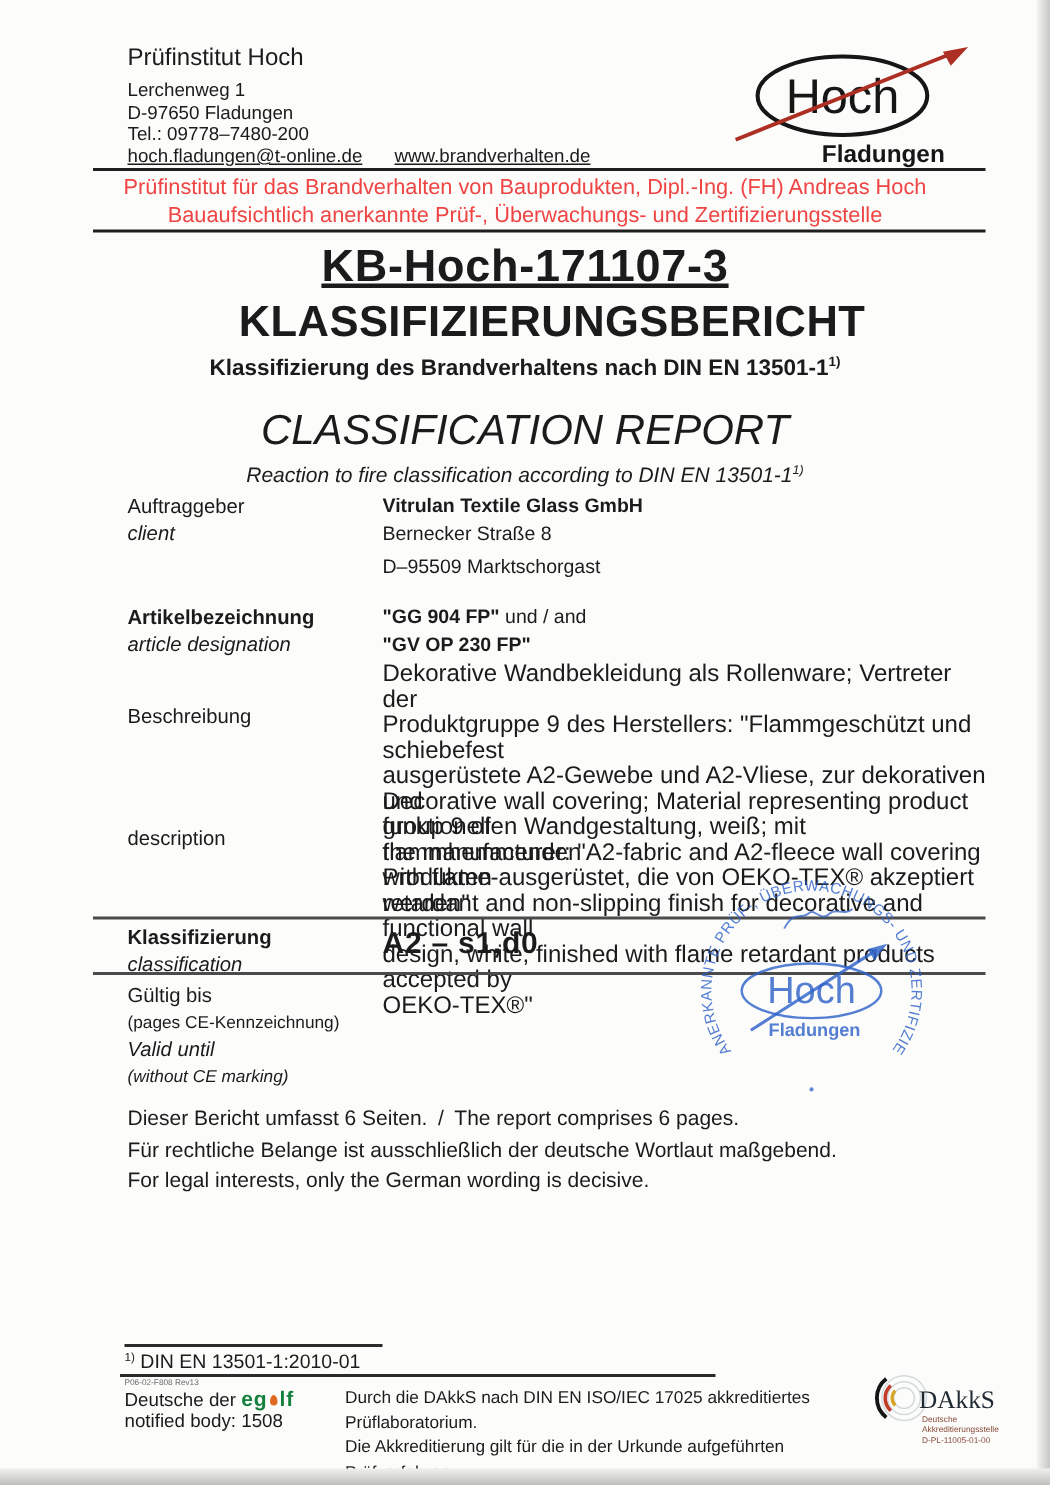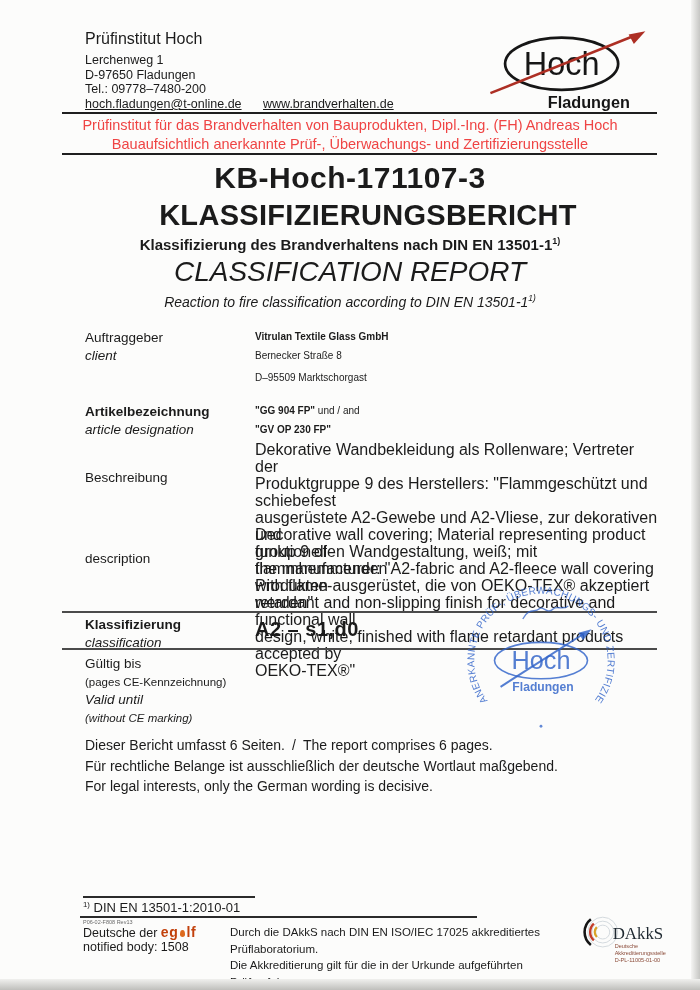--- a/index.html
+++ b/index.html
@@ -24,45 +24,45 @@
   .lh-name { position:absolute; left:85px; top:30px; font-size:16px; font-weight:normal; }
   .lh-addr { position:absolute; left:85px; top:53px; font-size:12.5px; line-height:14.5px; }
   .lh-email { position:absolute; left:85px; top:97px; font-size:12.5px; text-decoration:underline; }
   .lh-web  { position:absolute; left:263px; top:97px; font-size:12.5px; text-decoration:underline; }
   .logo { position:absolute; left:486px; top:24px; width:168px; height:89px; }
 
   .banner { position:absolute; left:40px; top:116px; width:620px; text-align:center;
     font-size:14.5px; line-height:18.5px; color:#ef4444; }
 
   .title-block { position:absolute; left:0; top:161px; width:700px; text-align:center; }
-  .t-num   { font-size:30px; font-weight:bold; letter-spacing:0.5px; }
+  .t-num   { font-size:30px; font-weight:bold; letter-spacing:0.5px;text-decoration:underline; }
   .t-de    { font-size:29px; font-weight:bold; margin-top:4px; letter-spacing:0.3px;padding-left:36px; }
   .t-sub-de{ font-size:15px; font-weight:bold; margin-top:4px; }
-  .t-en    { font-size:28px; font-style:italic; margin-top:3px; }
+  .t-en    { font-size:28px; font-style:italic; margin-top:17px; }
   .t-sub-en{ font-size:14px; font-style:italic; margin-top:5px; }
   .sup { font-size:60%; vertical-align:super; }
 
   .lbl { position:absolute; left:85px; font-size:13.5px; line-height:18px; }
   .lbl .it { font-style:italic; }
   .lbl .sm { font-size:11.5px; }
-  .val { position:absolute; left:255px; font-size:10px; line-height:18.5px; }
+  .val { position:absolute; left:255px; font-size:13px; line-height:18.5px; }
   .b { font-weight:bold; }
   .it { }
   .desc { white-space:pre-line; font-size:16px; line-height:17px; width:404px; }
   .class-val { font-size:20px; font-weight:bold; letter-spacing:0.5px; }
 
   .notes { position:absolute; left:85px; top:735px; font-size:14px; line-height:20.5px; }
   .sep { display:inline-block; margin:0 7px; }
 
   .stamp { position:absolute; left:450px; top:577px; width:182px; height:161px; }
 
   .footnote { position:absolute; left:83px; top:900px; font-size:13px; }
   .doc-code { position:absolute; left:83px; top:919px; font-size:5.5px; color:#6a6a6a; }
   .member-line { position:absolute; left:83px; top:924px; font-size:12.5px; }
-  .egolf { font-weight:bold; color:#c2410c; font-size:14px; letter-spacing:0.6px; }
+  .egolf { font-weight:bold; color:#15803d; font-size:14px; letter-spacing:0.6px; }
   .flame { display:inline-block; width:5px; height:7px; background:#dd6a1e;
     border-radius:50% 50% 50% 50% / 62% 62% 38% 38%; margin:0 1px 0 2px; vertical-align:baseline; }
   .notified { position:absolute; left:83px; top:940px; font-size:12.5px; }
   .accred { position:absolute; left:230px; top:924px; font-size:11.5px; line-height:16.5px; width:340px; }
   .dakks { position:absolute; left:576px; top:915px; width:114px; height:50px; }
 </style>
 </head>
 <body>
 
 <div class="page">

